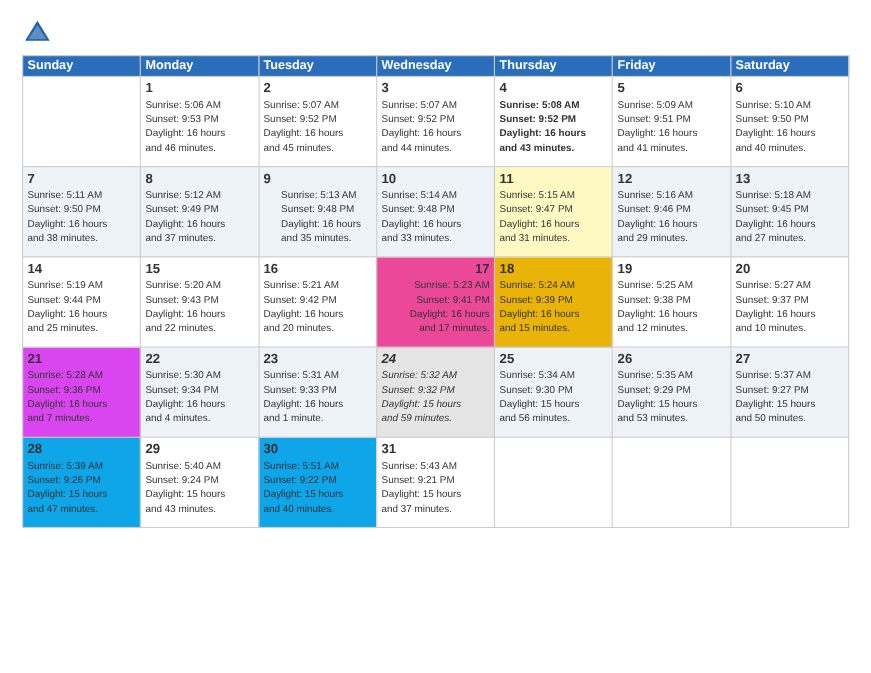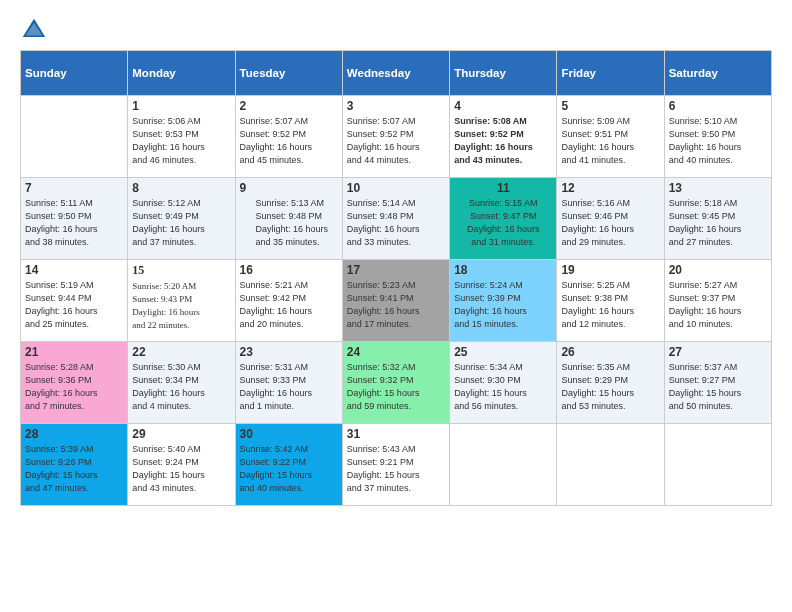--- a/index.html
+++ b/index.html
@@ -55,21 +55,21 @@
     table {
       width: 100%;
       border-collapse: collapse;
       table-layout: fixed;
     }
     th {
       background-color: #2a6ebb;
       color: #fff;
       font-size: 11.5px;
       font-weight: bold;
-      padding: 16px 4px;
+      padding: 3px 4px;
       text-align: left;
       border: 1px solid #ccc;
     }
     td {
       border: 1px solid #ccc;
       vertical-align: top;
       padding: 3px 4px;
       font-size: 9.5px;
       color: #333;
       height: 82px;
@@ -197,21 +197,21 @@
 Daylight: 16 hours
 and 35 minutes.</div>
           </td>
           <td style="background-color: rgb(238, 242, 249);">
             <div class="day-num">10</div>
             <div class="day-info" style="white-space: pre-line;">Sunrise: 5:14 AM
 Sunset: 9:48 PM
 Daylight: 16 hours
 and 33 minutes.</div>
           </td>
-          <td style="background-color: #14b8a6; text-align: center;">
+          <td style="background-color: #fef9c3;">
             <div class="day-num">11</div>
             <div class="day-info" style="white-space: pre-line;">Sunrise: 5:15 AM
 Sunset: 9:47 PM
 Daylight: 16 hours
 and 31 minutes.</div>
           </td>
           <td style="background-color: rgb(238, 242, 249);">
             <div class="day-num">12</div>
             <div class="day-info" style="white-space: pre-line;">Sunrise: 5:16 AM
 Sunset: 9:46 PM
@@ -227,42 +227,42 @@
           </td>
         </tr>
         <tr>
           <td style="background-color: rgb(255, 255, 255);">
             <div class="day-num">14</div>
             <div class="day-info" style="white-space: pre-line;">Sunrise: 5:19 AM
 Sunset: 9:44 PM
 Daylight: 16 hours
 and 25 minutes.</div>
           </td>
-          <td style="background-color: rgb(255, 255, 255); font-family: Liberation Serif, serif;">
+          <td style="background-color: rgb(255, 255, 255);">
             <div class="day-num">15</div>
             <div class="day-info" style="white-space: pre-line;">Sunrise: 5:20 AM
 Sunset: 9:43 PM
 Daylight: 16 hours
 and 22 minutes.</div>
           </td>
           <td style="background-color: rgb(255, 255, 255);">
             <div class="day-num">16</div>
             <div class="day-info" style="white-space: pre-line;">Sunrise: 5:21 AM
 Sunset: 9:42 PM
 Daylight: 16 hours
 and 20 minutes.</div>
           </td>
-          <td style="background-color: #a3a3a3;">
+          <td style="background-color: #ec4899; text-align: right;">
             <div class="day-num">17</div>
             <div class="day-info" style="white-space: pre-line;">Sunrise: 5:23 AM
 Sunset: 9:41 PM
 Daylight: 16 hours
 and 17 minutes.</div>
           </td>
-          <td style="background-color: #7dd3fc; margin-left: 21px;">
+          <td style="background-color: #eab308; margin-left: 21px;">
             <div class="day-num">18</div>
             <div class="day-info" style="white-space: pre-line;">Sunrise: 5:24 AM
 Sunset: 9:39 PM
 Daylight: 16 hours
 and 15 minutes.</div>
           </td>
           <td style="background-color: rgb(255, 255, 255);">
             <div class="day-num">19</div>
             <div class="day-info" style="white-space: pre-line;">Sunrise: 5:25 AM
 Sunset: 9:38 PM
@@ -271,42 +271,42 @@
           </td>
           <td style="background-color: rgb(255, 255, 255);">
             <div class="day-num">20</div>
             <div class="day-info" style="white-space: pre-line;">Sunrise: 5:27 AM
 Sunset: 9:37 PM
 Daylight: 16 hours
 and 10 minutes.</div>
           </td>
         </tr>
         <tr>
-          <td style="background-color: #f9a8d4;">
+          <td style="background-color: #d946ef;">
             <div class="day-num">21</div>
             <div class="day-info" style="white-space: pre-line;">Sunrise: 5:28 AM
 Sunset: 9:36 PM
 Daylight: 16 hours
 and 7 minutes.</div>
           </td>
           <td style="background-color: rgb(238, 242, 249);">
             <div class="day-num">22</div>
             <div class="day-info" style="white-space: pre-line;">Sunrise: 5:30 AM
 Sunset: 9:34 PM
 Daylight: 16 hours
 and 4 minutes.</div>
           </td>
           <td style="background-color: rgb(238, 242, 249);">
             <div class="day-num">23</div>
             <div class="day-info" style="white-space: pre-line;">Sunrise: 5:31 AM
 Sunset: 9:33 PM
 Daylight: 16 hours
 and 1 minute.</div>
           </td>
-          <td style="background-color: #86efac;">
+          <td style="background-color: #e5e5e5; font-style: italic;">
             <div class="day-num">24</div>
             <div class="day-info" style="white-space: pre-line;">Sunrise: 5:32 AM
 Sunset: 9:32 PM
 Daylight: 15 hours
 and 59 minutes.</div>
           </td>
           <td style="background-color: rgb(238, 242, 249);">
             <div class="day-num">25</div>
             <div class="day-info" style="white-space: pre-line;">Sunrise: 5:34 AM
 Sunset: 9:30 PM
@@ -338,21 +338,21 @@
           </td>
           <td style="background-color: rgb(255, 255, 255);">
             <div class="day-num">29</div>
             <div class="day-info" style="white-space: pre-line;">Sunrise: 5:40 AM
 Sunset: 9:24 PM
 Daylight: 15 hours
 and 43 minutes.</div>
           </td>
           <td style="background-color: #0ea5e9;">
             <div class="day-num">30</div>
-            <div class="day-info" style="white-space: pre-line;">Sunrise: 5:42 AM
+            <div class="day-info" style="white-space: pre-line;">Sunrise: 5:51 AM
 Sunset: 9:22 PM
 Daylight: 15 hours
 and 40 minutes.</div>
           </td>
           <td style="background-color: rgb(255, 255, 255);">
             <div class="day-num">31</div>
             <div class="day-info" style="white-space: pre-line;">Sunrise: 5:43 AM
 Sunset: 9:21 PM
 Daylight: 15 hours
 and 37 minutes.</div>

